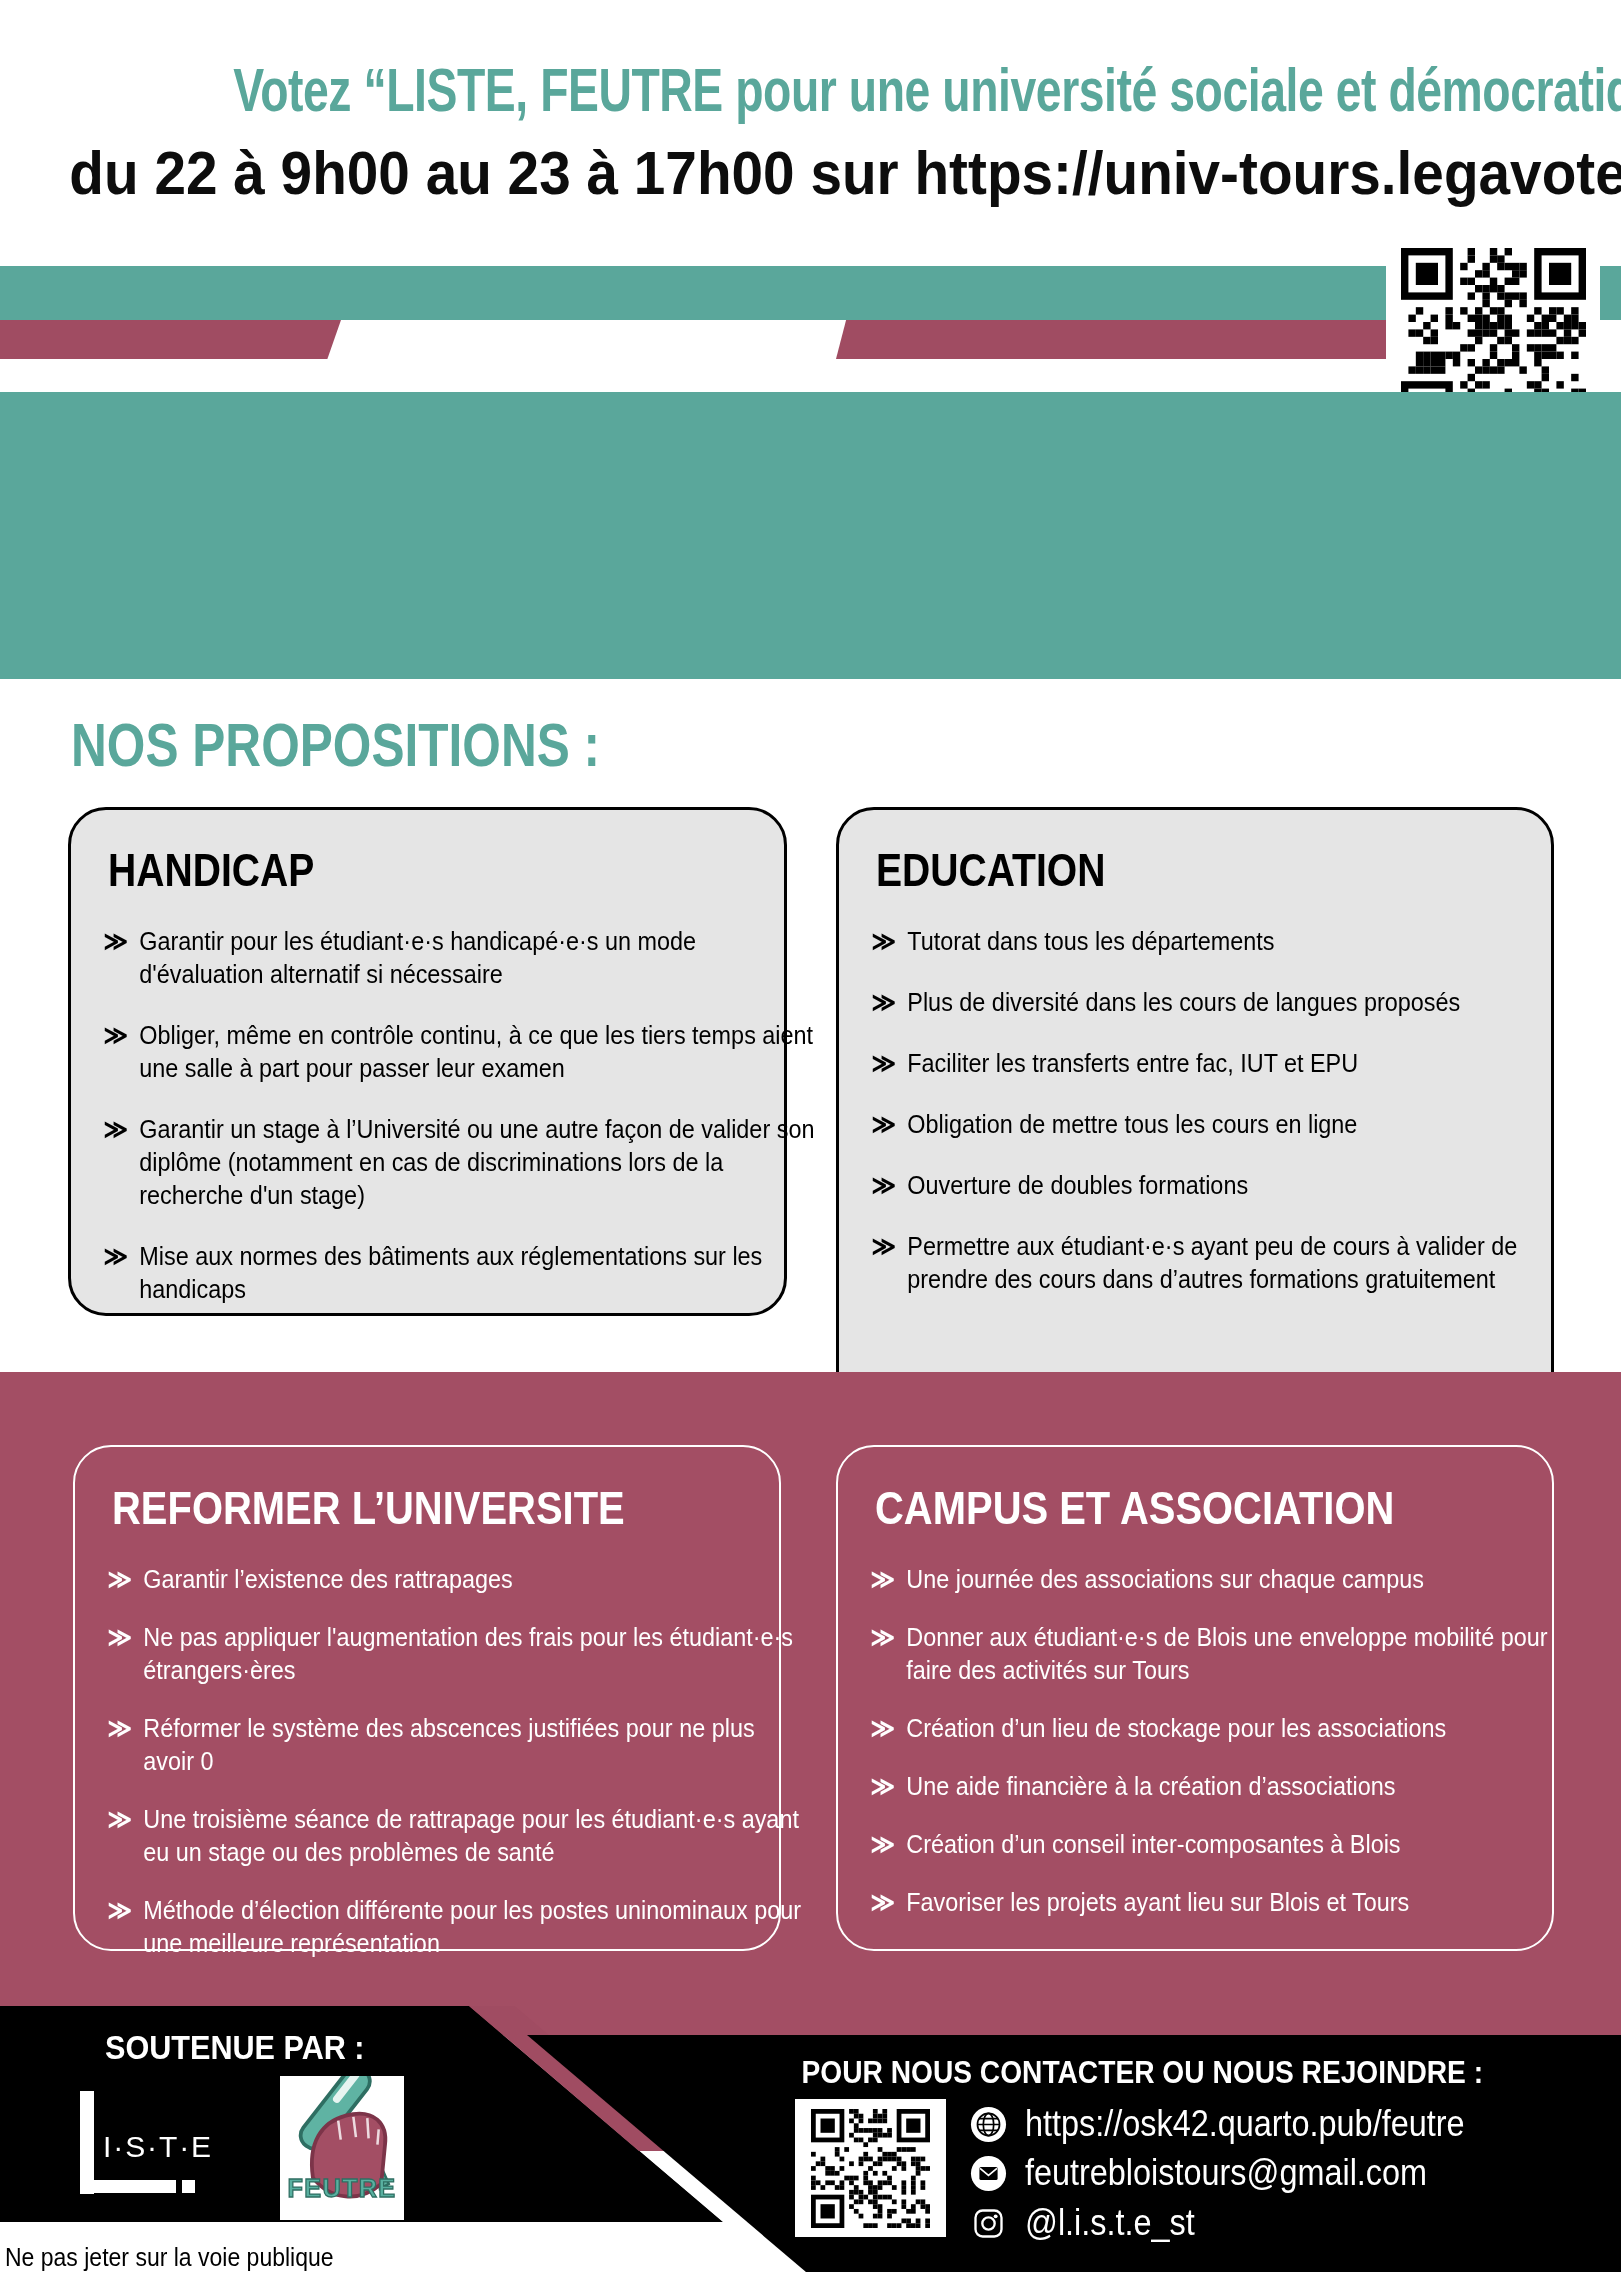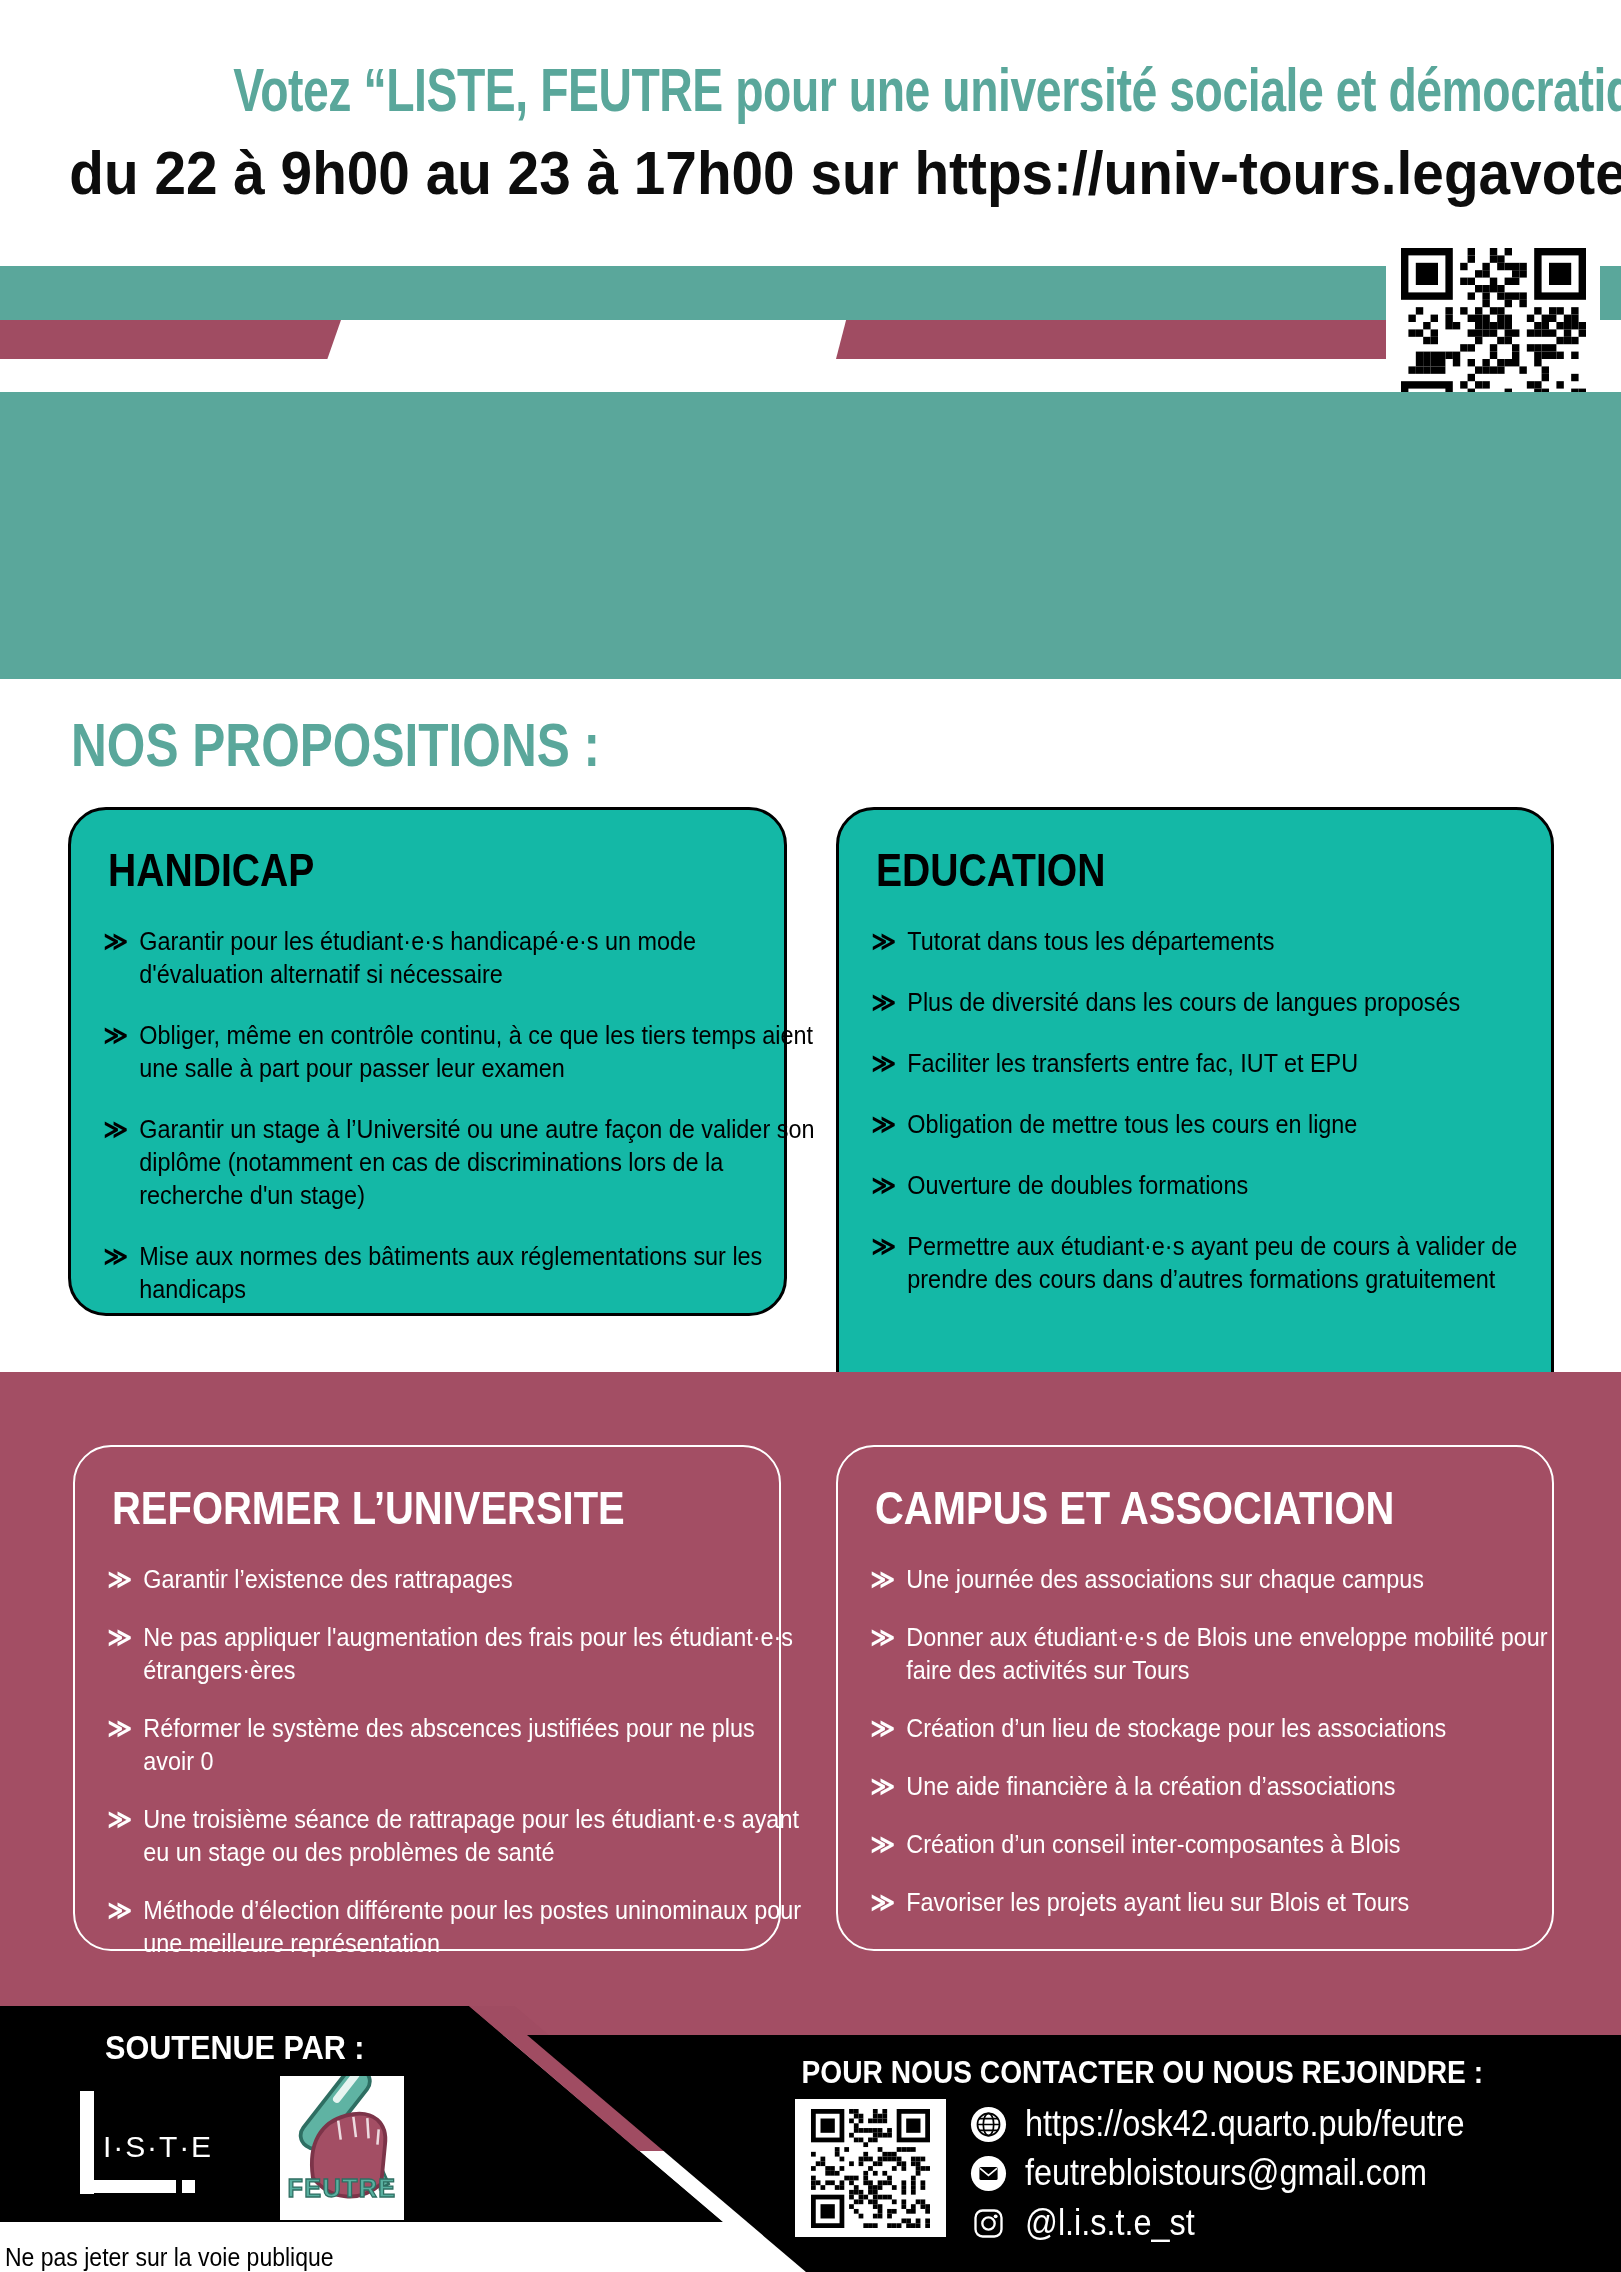--- a/index.html
+++ b/index.html
@@ -22,21 +22,21 @@
 
   
   .who{left:0;top:392px;width:1621px;height:287px;background:#5aa79b;}
   .who-h{left:75px;top:406px;font-size:63px;font-weight:800;color:#ffffff;}
   .who-p{left:75px;top:489px;width:1636px;transform:scaleX(0.9);transform-origin:0 0;
          font-size:29px;line-height:39px;color:#ffffff;text-align:justify;text-indent:95px;margin:0;}
 
   
   .props-h{left:71px;top:709px;font-size:62px;font-weight:800;color:#5aa79b;}
   .card{position:absolute;border-radius:38px;box-sizing:border-box;}
-  .card.light{background:#14b8a6;border:3.2px solid #000000;color:#000;}
+  .card.light{background:#e5e5e5;border:3.2px solid #000000;color:#000;}
   .card.dark{background:transparent;border:2.5px solid #ffffff;color:#fff;}
   .card h3{margin:33px 0 0 37px;font-size:46px;font-weight:800;letter-spacing:0;}
   .card.dark h3{font-size:47px;}
   .card ul{list-style:none;margin:28px 0 0 0;padding:0 0 0 36px;width:111%;
            transform:scaleX(0.9);transform-origin:0 0;}
   .card li{display:flex;gap:12.7px;font-size:26px;line-height:33px;margin-bottom:28px;}
   .card.dark li{margin-bottom:25px;}
   .blt{flex:0 0 auto;font-weight:700;}
   .c1{left:68px;top:807px;width:719px;height:509px;}
   .c2{left:836px;top:807px;width:718px;height:603px;}

